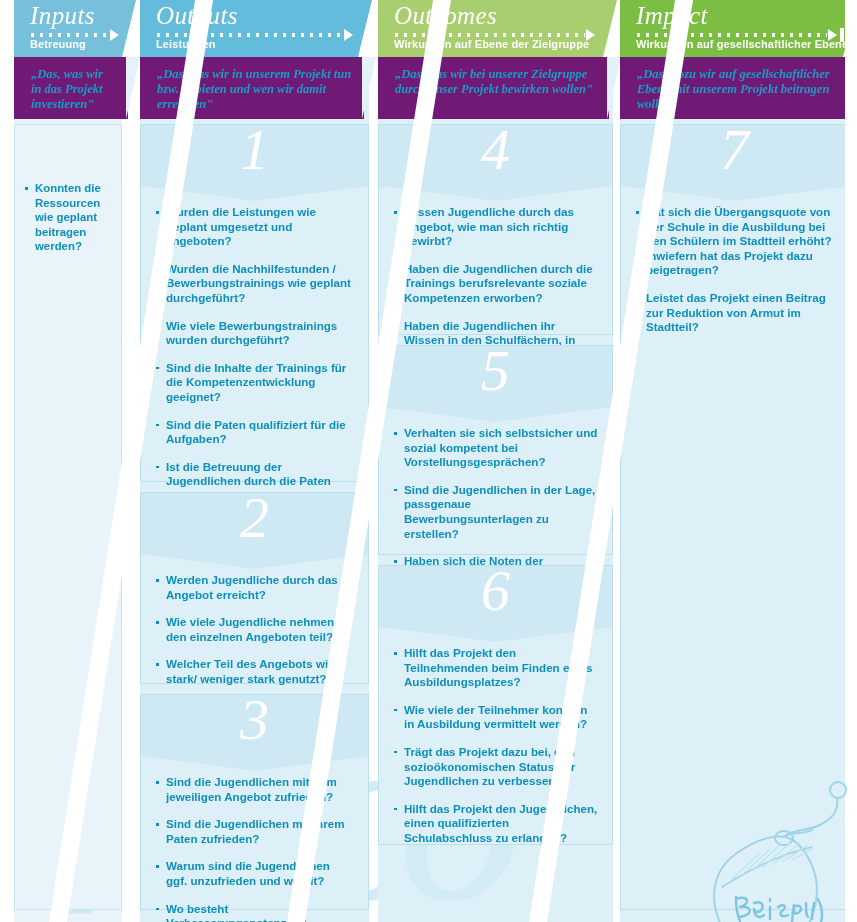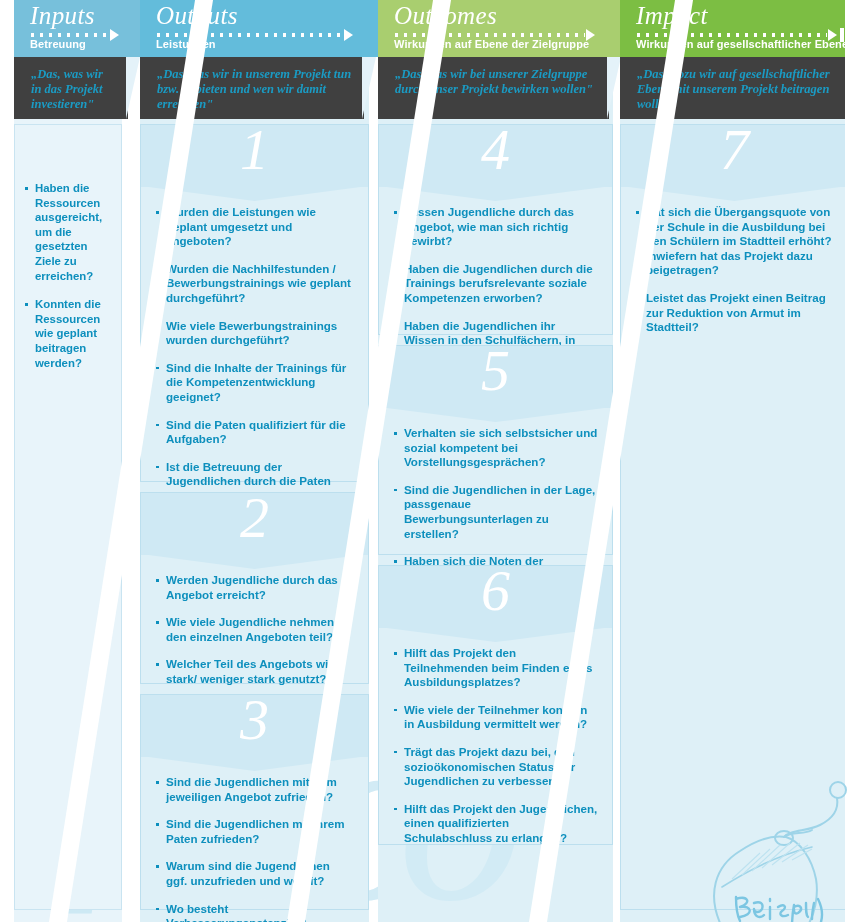--- a/index.html
+++ b/index.html
@@ -24,21 +24,20 @@
     position:absolute;left:0;right:0;top:64px;bottom:0;
     background:#def0f7;
   }
   .col-inputs .colbody{background:#e8f4fa;}
 
   
   .banner{
     position:absolute;top:0;left:0;height:57px;
     color:#ffffff;
     overflow:visible;
-    padding-left:44px;
   }
   .banner-bg{
     position:absolute;inset:0;
     clip-path:polygon(0 0,100% 0,calc(100% - 14px) 100%,0 100%);
   }
   .col-inputs .banner {width:122px;}
   .col-outputs .banner{width:232px;}
   .col-outcomes .banner{width:239px;}
   .col-impact  .banner{width:237px;}
 
@@ -80,21 +79,21 @@
   .banner-sub{
     position:absolute;left:16px;top:38px;
     font-size:11px;font-weight:bold;color:#ffffff;
     letter-spacing:.1px;white-space:nowrap;
   }
 
   
   .quote{
     position:absolute;top:57px;left:0;
     height:62px;
-    background:#404040;
+    background:#701a75;
     color:#1a9bc4;
     font-family:"Liberation Serif", serif;
     font-style:italic;font-weight:bold;
     font-size:12.5px;line-height:15px;
     padding:10px 12px 0 17px;
     box-sizing:border-box;
   }
   .col-inputs  .quote{width:114px;}
   .col-outputs .quote{width:224px;}
   .col-outcomes .quote{width:231px;}
@@ -202,21 +201,20 @@
 
 <div class="stage">
 
   <div class="col col-inputs">
     <div class="colbody"></div>
 
     <div class="wm wm-i">i</div>
 
     <div class="inputs-panel">
       <ul class="qlist">
-        <li>Haben die Ressourcen aus­gereicht, um die gesetzten Ziele zu erreichen?</li>
         <li>Konnten die Ressourcen wie geplant beitragen werden?</li>
       </ul>
     </div>
 
     <div class="banner">
       <div class="banner-bg c-blue-l"></div>
       <div class="banner-title">Inputs</div>
       <div class="dotline"></div>
       <div class="arrow-head"></div>
       <div class="banner-sub">Betreuung</div>

